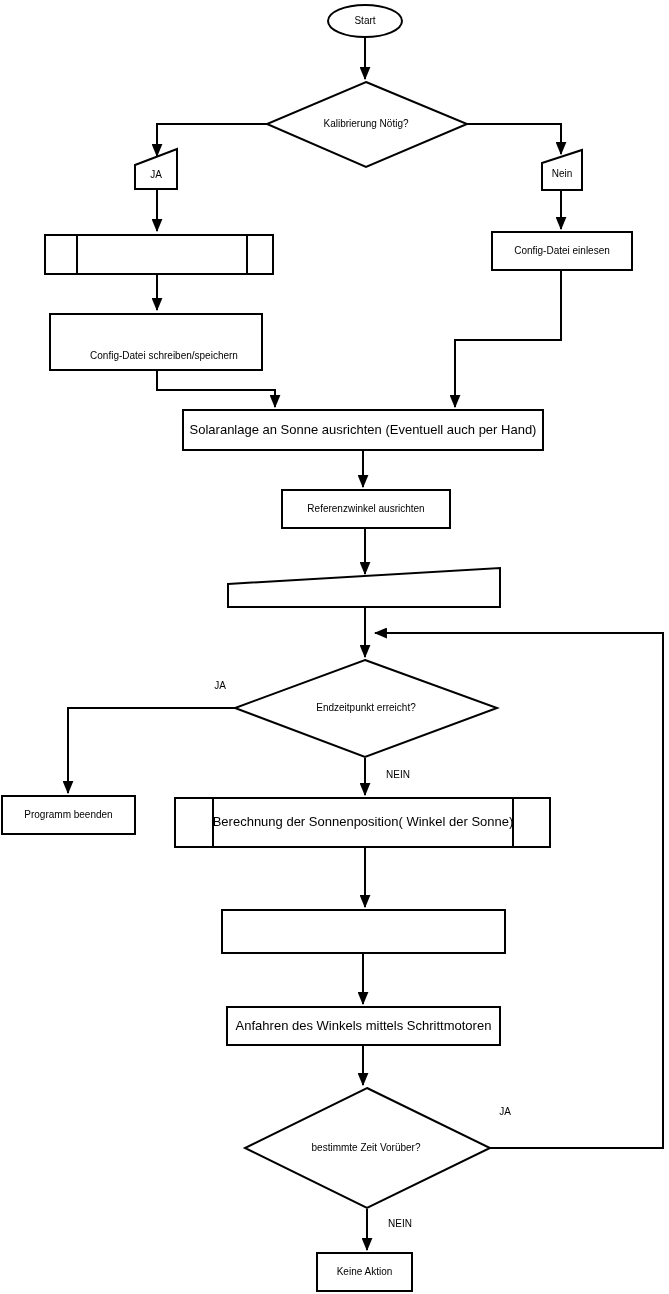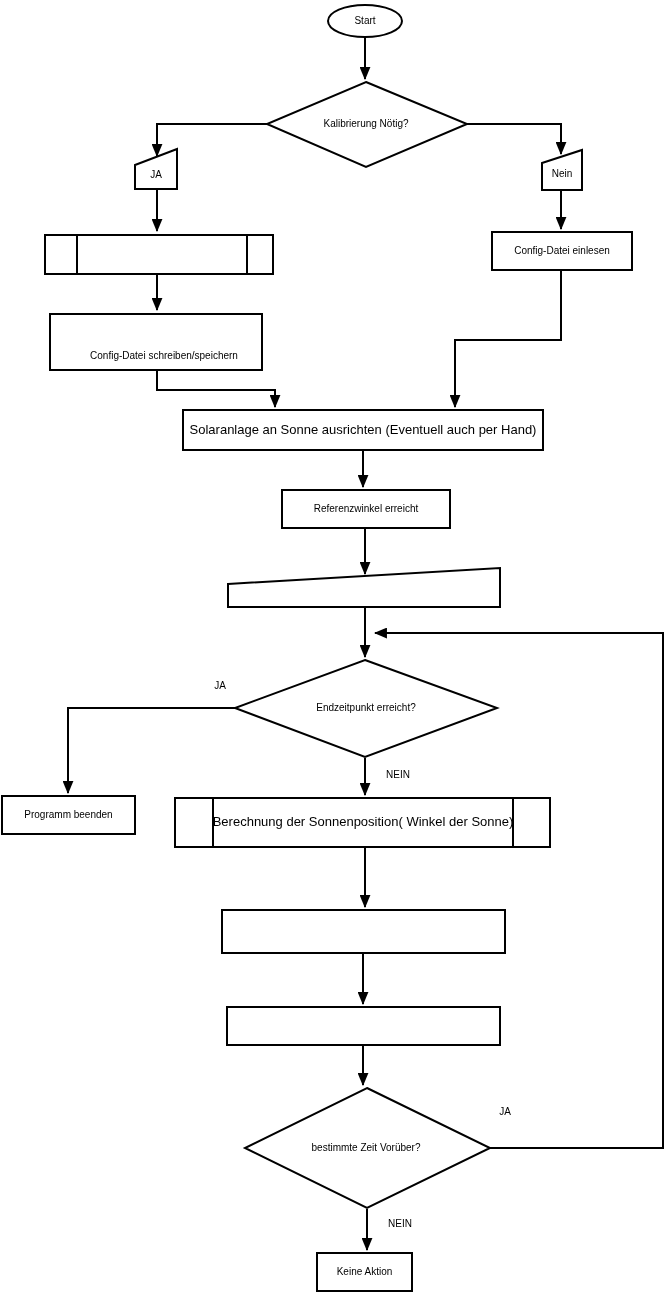--- a/index.html
+++ b/index.html
@@ -89,30 +89,31 @@
 
   <div class="lbl" style="left:542px;top:158px;width:40px;height:32px">Nein</div>
 
 
   <div class="lbl" style="left:50px;top:328px;width:228px;height:56px">Config-Datei schreiben/speichern</div>
 
   <div class="lbl" style="left:492px;top:232px;width:140px;height:38px">Config-Datei einlesen</div>
 
   <div class="lbl small" style="left:183px;top:410px;width:360px;height:40px">Solaranlage an Sonne ausrichten (Eventuell auch per Hand)</div>
 
-  <div class="lbl" style="left:282px;top:490px;width:168px;height:38px">Referenzwinkel erreicht</div>
+  <div class="lbl" style="left:282px;top:490px;width:168px;height:38px">Referenzwinkel ausrichten</div>
 
 
   <div class="lbl" style="left:266px;top:694px;width:200px;height:28px">Endzeitpunkt erreicht?</div>
 
   <div class="lbl" style="left:2px;top:796px;width:133px;height:38px">Programm beenden</div>
 
   <div class="lbl small" style="left:213px;top:798px;width:300px;height:49px">Berechnung der Sonnenposition( Winkel der Sonne)</div>
 
 
+  <div class="lbl small" style="left:227px;top:1007px;width:273px;height:38px">Anfahren des Winkels mittels Schrittmotoren</div>
 
   <div class="lbl" style="left:266px;top:1134px;width:200px;height:28px">bestimmte Zeit Vorüber?</div>
 
   <div class="lbl" style="left:317px;top:1253px;width:95px;height:38px">Keine Aktion</div>
 
   <div class="lbl" style="left:200px;top:676px;width:40px;height:20px">JA</div>
 
   <div class="lbl" style="left:378px;top:765px;width:40px;height:20px">NEIN</div>
 
   <div class="lbl" style="left:485px;top:1102px;width:40px;height:20px">JA</div>

